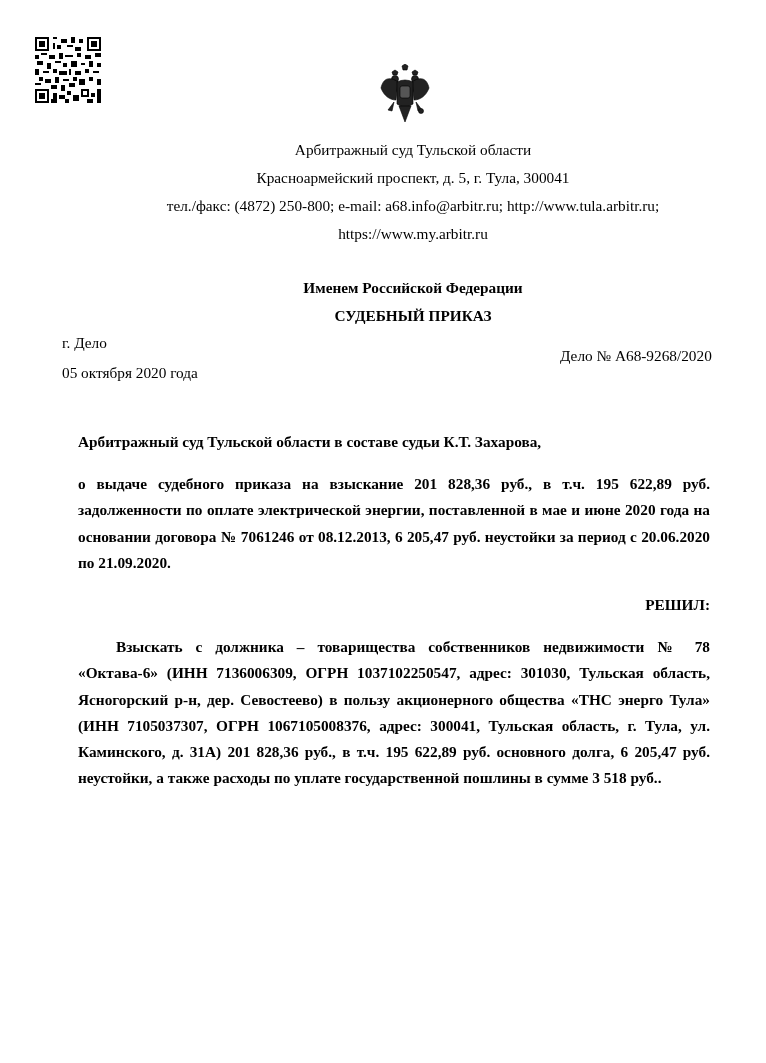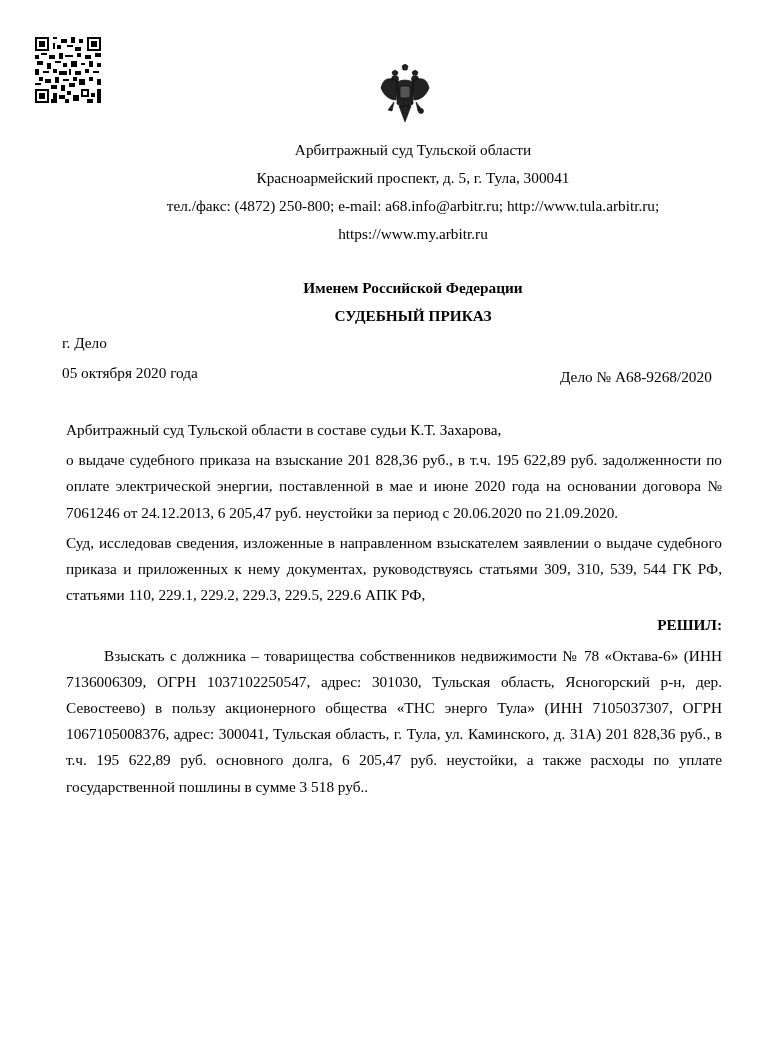--- a/index.html
+++ b/index.html
@@ -8,25 +8,25 @@
       font-family: "Liberation Serif", "DejaVu Serif", serif;
       color: #000; font-size: 15.3px;
     }
     .abs { position: absolute; }
     .qr { left: 35px; top: 37px; width: 66px; height: 66px; }
     .emblem { left: 380px; top: 64px; width: 50px; height: 62px; }
     .center { left: 0; width: 826px; text-align: center; white-space: nowrap; }
     .hdr { line-height: 20px; }
     .bold { font-weight: bold; }
     .left-col { left: 62px; white-space: nowrap; line-height: 20px; }
-    .case-no { left: 560px; top: 346px; white-space: nowrap; line-height: 20px; margin-top: 21px; }
+    .case-no { left: 560px; top: 346px; white-space: nowrap; line-height: 20px; }
     .body-text {
       left: 62px; width: 664px; line-height: 26.2px; text-align: justify;
     }
-    .body-text p { margin: 4px; }
+    .body-text p { margin: 16px; font-weight: bold; }
     .indent { text-indent: 38px; }
     .decision-title { text-align: right; font-weight: bold; padding-left: 60px; }
   </style>
 </head>
 <body>
 
 <div class="abs qr">
   <svg width="66" height="66" viewBox="0 0 33 33" shape-rendering="crispEdges">
     <rect width="33" height="33" fill="#fff"></rect>
     <g fill="#000">
@@ -131,17 +131,16 @@
 
 <div class="abs center hdr bold" style="top:278px;">Именем Российской Федерации</div>
 <div class="abs center hdr bold" style="top:306px;">СУДЕБНЫЙ ПРИКАЗ</div>
 
 <div class="abs left-col" style="top:333px;">г. Дело</div>
 <div class="abs left-col" style="top:363px;">05 октября 2020 года</div>
 <div class="abs case-no">Дело № А68-9268/2020</div>
 
 <div class="abs body-text" style="top:413px;">
   <p>Арбитражный суд Тульской области в составе судьи К.Т. Захарова,</p>
-  <p>о выдаче судебного приказа на взыскание 201 828,36 руб., в т.ч. 195 622,89 руб. задолженности по оплате электрической энергии, поставленной в мае и июне 2020 года на основании договора № 7061246 от 24.12.2013, 6 205,47 руб. неустойки за период с 20.06.2020 по 21.09.2020.</p>
-  <p>Суд, исследовав сведения, изложенные в направленном взыскателем заявлении о выдаче судебного приказа и приложенных к нему документах, руководствуясь статьями 309, 310, 539, 544 ГК РФ, статьями 110, 229.1, 229.2, 229.3, 229.5, 229.6 АПК РФ,</p>
+  <p>о выдаче судебного приказа на взыскание 201 828,36 руб., в т.ч. 195 622,89 руб. задолженности по оплате электрической энергии, поставленной в мае и июне 2020 года на основании договора № 7061246 от 08.12.2013, 6 205,47 руб. неустойки за период с 20.06.2020 по 21.09.2020.</p>
   <p class="decision-title">РЕШИЛ:</p>
   <p class="indent">Взыскать с должника – товарищества собственников недвижимости № 78 «Октава-6» (ИНН 7136006309, ОГРН 1037102250547, адрес: 301030, Тульская область, Ясногорский р-н, дер. Севостеево) в пользу акционерного общества «ТНС энерго Тула» (ИНН 7105037307, ОГРН 1067105008376, адрес: 300041, Тульская область, г. Тула, ул. Каминского, д. 31А) 201 828,36 руб., в т.ч. 195 622,89 руб. основного долга, 6 205,47 руб. неустойки, а также расходы по уплате государственной пошлины в сумме 3 518 руб..</p>
 </div>
 
 </body></html>

